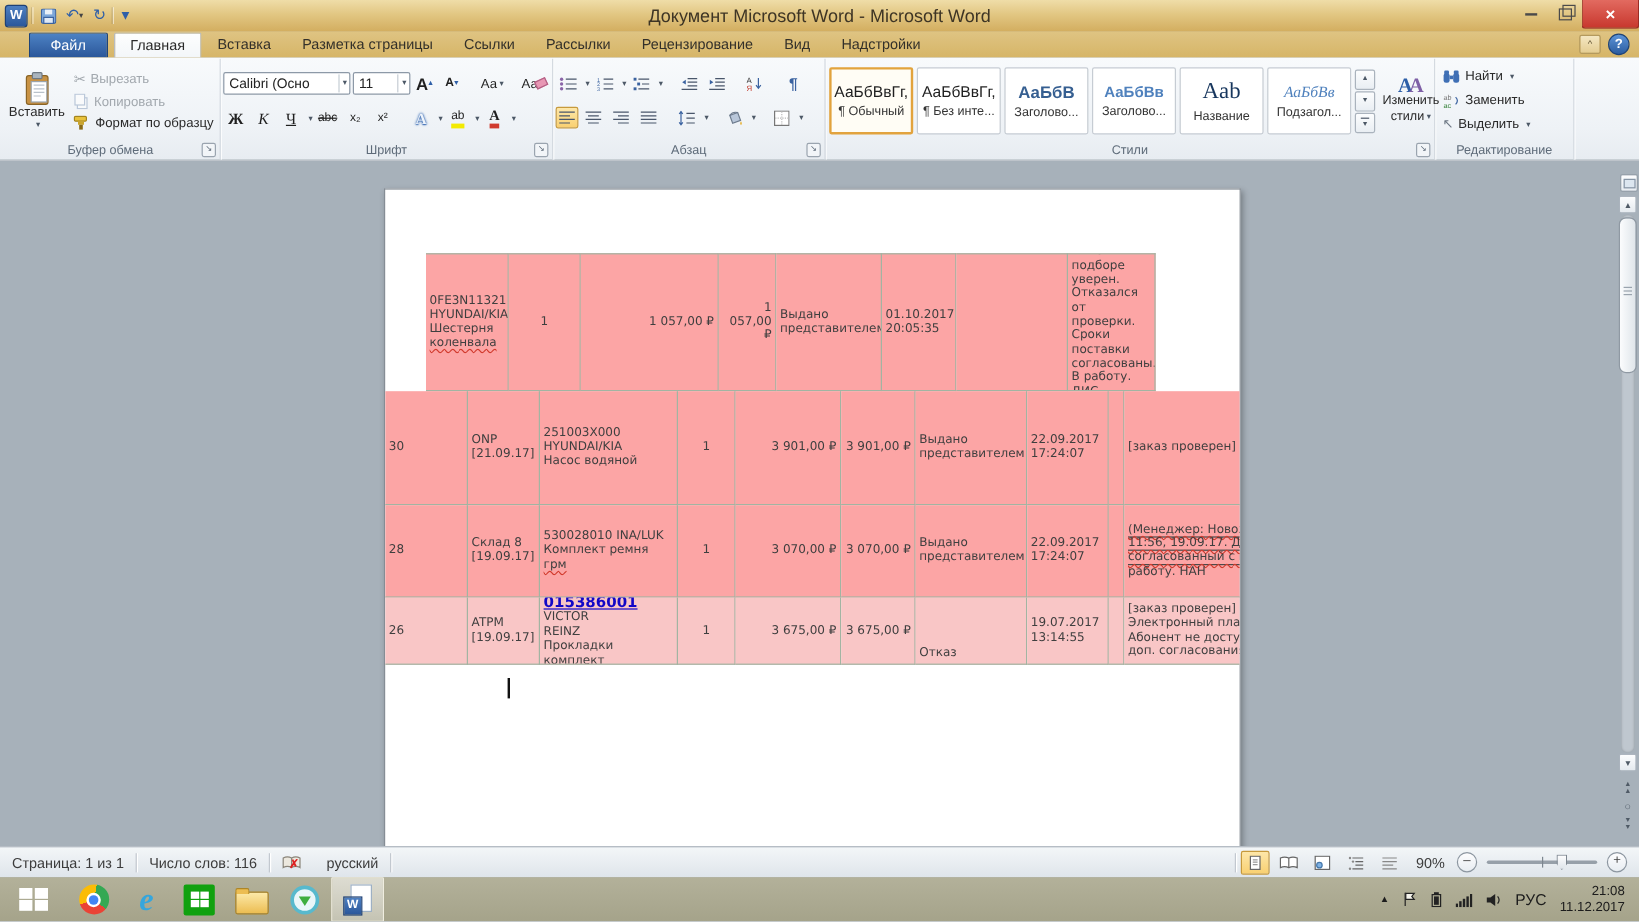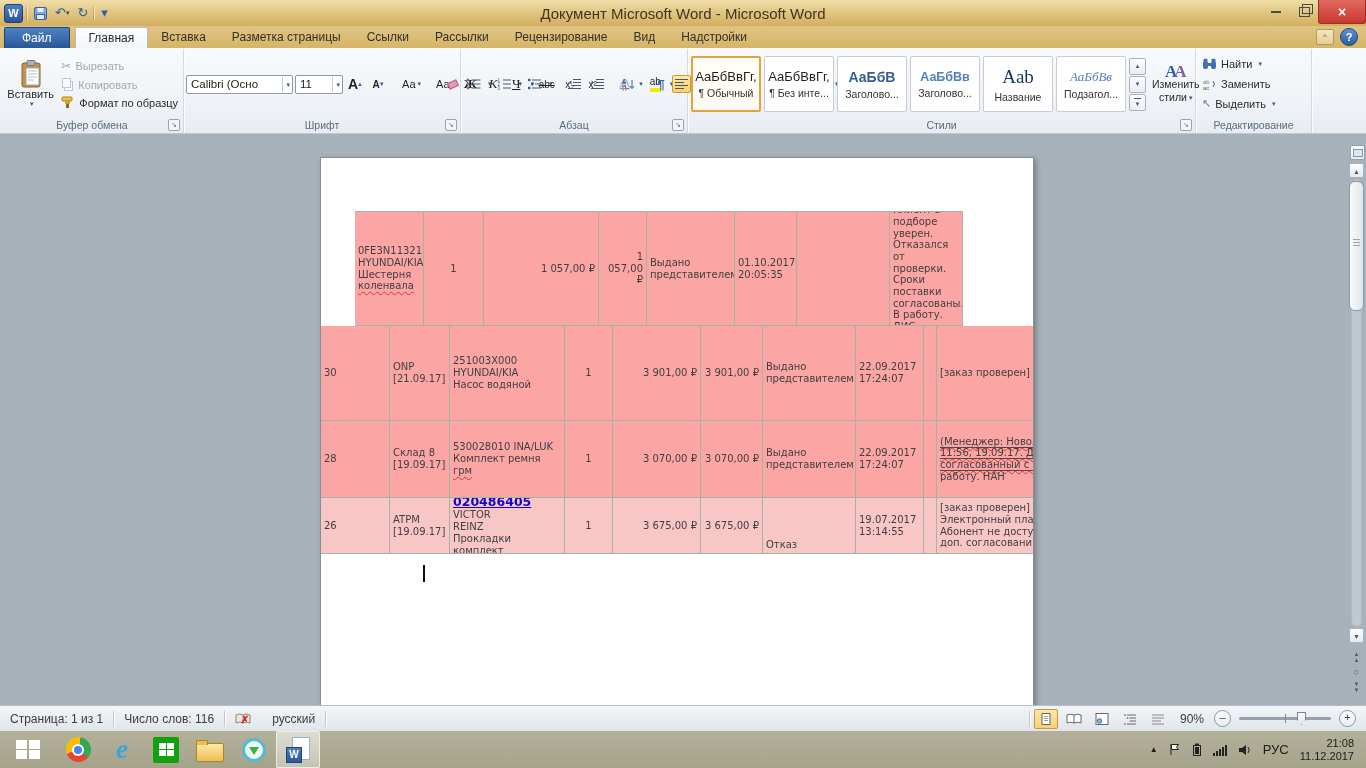--- a/index.html
+++ b/index.html
@@ -23,21 +23,21 @@
   .glyph-restore{position:relative;width:9px;height:8px;border:1px solid #4a4a4a;background:transparent;}
   .glyph-restore::before{content:"";position:absolute;left:2px;top:-4px;width:9px;height:8px;border:1px solid #4a4a4a;}
   .wbtn.close{width:46px;background:linear-gradient(#e26a60,#c8382e);border:1px solid #9b2d25;border-top:none;
     color:#fff;font-size:14px;font-weight:bold;border-radius:0 0 3px 3px;}
 
   
   #tabrow{position:absolute;left:0;top:26px;width:100%;height:22px;
     background:linear-gradient(180deg,#dfc483,#d6b567);display:flex;align-items:flex-end;padding-left:4px;box-sizing:border-box;}
   .tab{font-size:12px;color:#33302a;padding:3px 13px 3px;line-height:14px;cursor:default;}
   .tab.file{background:linear-gradient(#4d82c4,#2a5699);color:#fff;border:1px solid #1f4478;border-bottom:none;
-    border-radius:2px 2px 0 0;padding:3px 17px;margin-right:5px;}
+    border-radius:2px 2px 0 0;padding:3px 17px;margin-right:5px;margin-left:20px;}
   .tab.active{background:linear-gradient(#fdfefe,#f3f6f9);border:1px solid #b7bcc2;border-bottom:none;
     border-radius:2px 2px 0 0;color:#2a2a2a;}
   #tabrow-right{margin-left:auto;display:flex;align-items:center;gap:6px;padding:0 8px 2px 0;}
   .collapse-btn{width:16px;height:14px;border:1px solid #b49a5e;border-radius:2px;background:linear-gradient(#f4e7c2,#e4cd92);
     font-size:8px;line-height:13px;text-align:center;color:#5c4e2e;}
   .help-btn{width:16px;height:16px;border-radius:50%;background:linear-gradient(#5d94d8,#2b5c9f);border:1px solid #1f4478;
     color:#fff;font-size:11px;font-weight:bold;line-height:16px;text-align:center;}
 
   
   #ribbon{position:absolute;left:0;top:48px;width:100%;height:86px;background:linear-gradient(#f8fafc,#eef2f6 70%,#e7ecf1);
@@ -54,21 +54,21 @@
   #grp-clipboard{width:183px;}
   .paste-btn{width:54px;display:flex;flex-direction:column;align-items:center;justify-content:center;font-size:11px;color:#2a2a2a;
     border:1px solid transparent;border-radius:3px;}
   .clip-col{display:flex;flex-direction:column;justify-content:center;gap:3px;font-size:11px;}
   .small-cmd{display:flex;align-items:center;gap:4px;white-space:nowrap;padding:1px 3px;border-radius:2px;color:#2a2a2a;}
   .small-cmd.disabled{color:#a2a8ae;}
   .cut-glyph{font-size:12px;color:#a2a8ae;}
 
   
   #grp-font{width:277px;}
-  .font-stack{display:flex;flex-direction:row;justify-content:space-evenly;width:100%;}
+  .font-stack{display:flex;flex-direction:column;justify-content:space-evenly;width:100%;}
   .frow{display:flex;align-items:center;gap:2px;}
   .combo{display:flex;align-items:center;background:#fff;border:1px solid #8d99a7;height:17px;font-size:11.5px;color:#222;
     padding:0 2px 0 4px;border-radius:2px;}
   .combo .cbx-caret{font-size:7px;color:#4c5866;margin-left:4px;border-left:1px solid #c6cdd4;padding-left:3px;line-height:15px;}
   .fbtn{min-width:17px;height:18px;display:flex;align-items:center;justify-content:center;border-radius:2px;padding:0 2px;color:#1f1f1f;}
   .serif{font-family:"Liberation Serif",serif;}
   .fx-glow{color:#eef4fb;text-shadow:0 0 2px #3f6fb5,0 0 2px #3f6fb5,0 1px 1px #3f6fb5;font-weight:bold;}
   .bar-under{display:inline-block;line-height:11px;}
   .bar{display:block;height:4px;margin-top:1px;}
   .grow-caret{font-size:6px;color:#2e5fa8;vertical-align:7px;margin-left:-1px;}
@@ -624,21 +624,21 @@
             </div>
           </div>
           <div class="trow p" style="height: 56px;">
             <div class="tcell" style="width: 69px; height: 56px;">
               <span class="cwrap"><span>26</span></span>
             </div>
             <div class="tcell" style="width: 60px; height: 56px;">
               <span class="cwrap"><span>ATPM</span><br><span>[19.09.17]</span></span>
             </div>
             <div class="tcell" style="width: 115px; height: 56px;">
-              <span class="cwrap"><span class="lnk">020486405</span><span> VICTOR</span><br><span>REINZ</span><br><span>Прокладки комплект</span></span>
+              <span class="cwrap"><span class="lnk">015386001</span><span> VICTOR</span><br><span>REINZ</span><br><span>Прокладки комплект</span></span>
             </div>
             <div class="tcell a-c" style="width: 48px; height: 56px;">
               <span class="cwrap"><span>1</span></span>
             </div>
             <div class="tcell a-r" style="width: 88px; height: 56px;">
               <span class="cwrap"><span>3 675,00 ₽</span></span>
             </div>
             <div class="tcell a-r" style="width: 62px; height: 56px;">
               <span class="cwrap"><span>3 675,00 ₽</span></span>
             </div>

